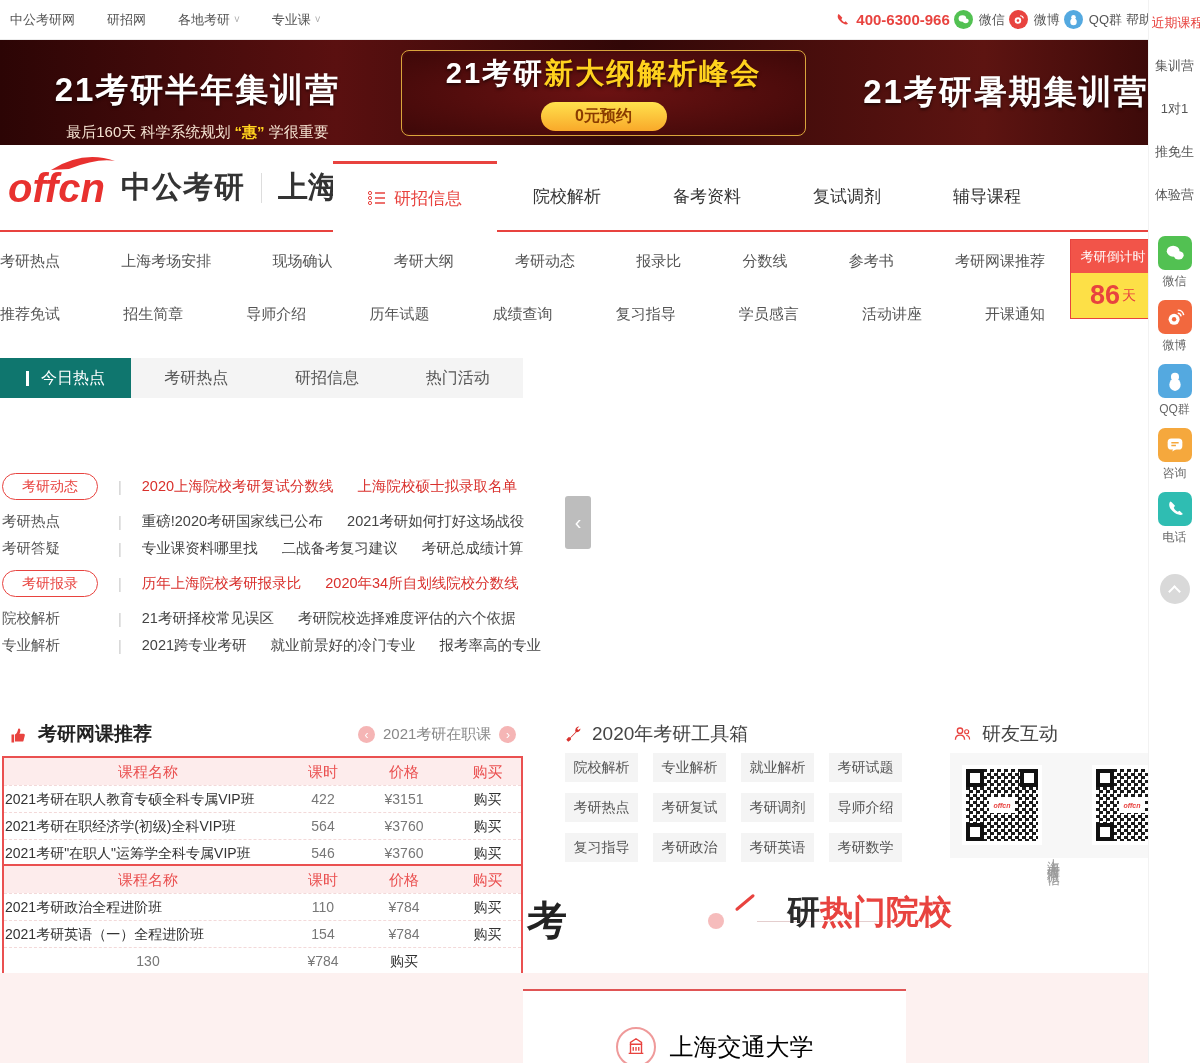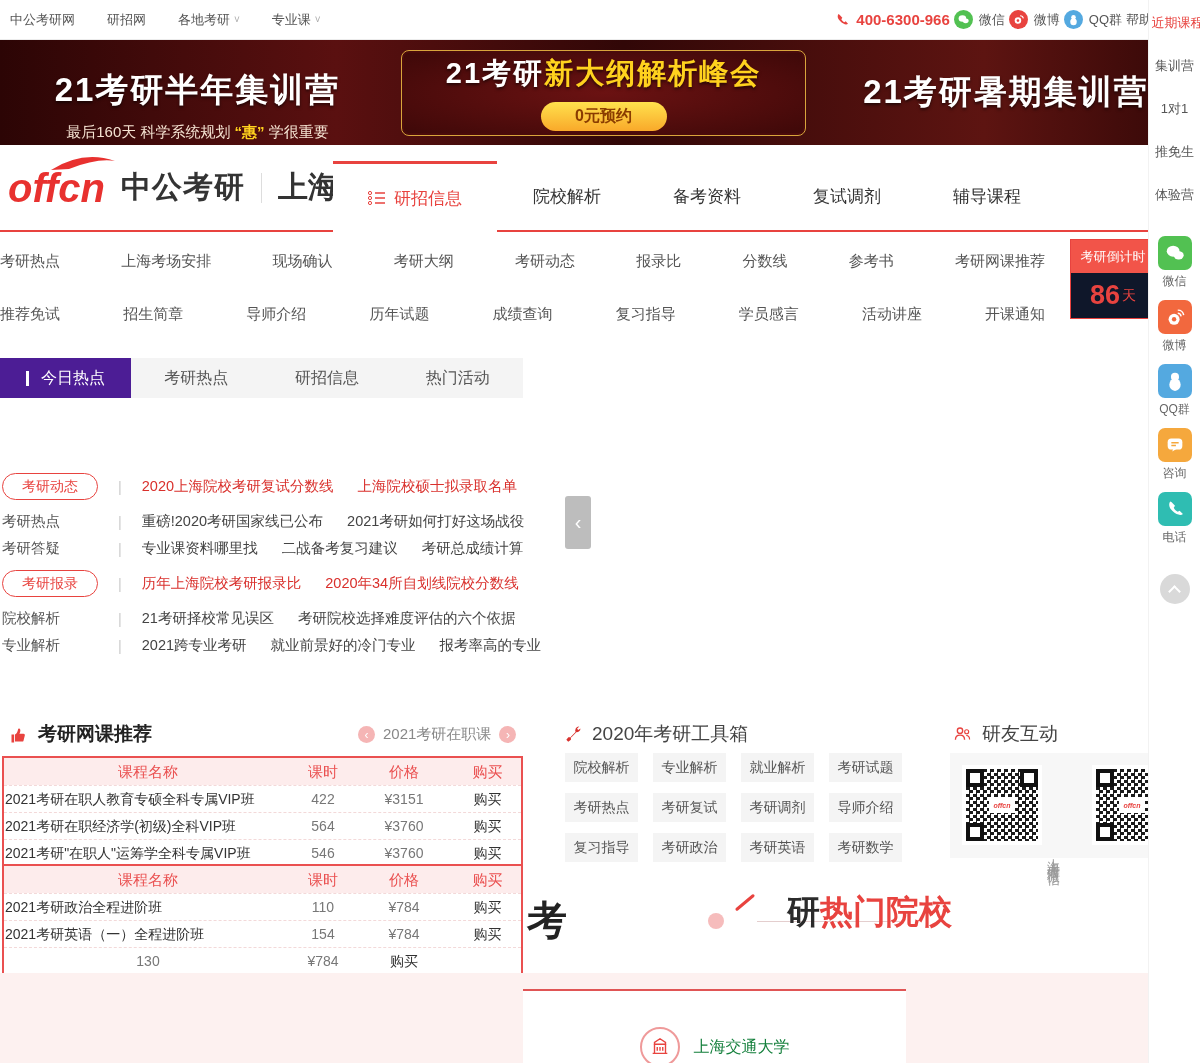--- a/index.html
+++ b/index.html
@@ -47,30 +47,30 @@
   .logo-city { font-size:30px; font-weight:bold; color:#333; }
   .mainnav { position:absolute; left:333px; top:16px; height:71px; display:flex; }
   .nav-item { width:140px; display:flex; align-items:center; justify-content:center; font-size:17px; color:#333; cursor:pointer; }
   .nav-item.active { width:164px; background:#fff; border-top:3px solid #e8433f; color:#e8433f; position:relative; z-index:2; gap:8px; }
 
   
   .subnav { position:absolute; top:232px; left:0; width:1045px; height:113px; font-size:15px; color:#555; }
   .subnav-row { display:flex; justify-content:space-between; align-items:center; height:53px; padding-top:6px; }
   .subnav a { color:#555; white-space:nowrap; }
 
-  .countdown { position:absolute; left:1070px; top:239px; width:86px; border:1px solid #e8433f; background:#0f172a; z-index:3; }
+  .countdown { position:absolute; left:1070px; top:239px; width:86px; border:1px solid #e8433f; background:#fde047; z-index:3; }
   .cd-head { background:#f25449; color:#fff; font-size:13px; height:33px; line-height:33px; text-align:center; white-space:nowrap; overflow:hidden; }
   .cd-body { height:45px; display:flex; align-items:center; justify-content:center; color:#e8433f; }
   .cd-days { font-size:27px; font-weight:bold; }
   .cd-unit { font-size:14px; margin-left:2px; }
 
   
   .hot-tabs { position:absolute; left:0; top:358px; width:523px; height:40px; background:#f4f4f4; display:flex; }
   .hot-tab { flex:1; display:flex; align-items:center; justify-content:center; font-size:16px; color:#555; cursor:pointer; }
-  .hot-tab.active { flex:0 0 131px; background:#4c1d95; color:#fff; }
+  .hot-tab.active { flex:0 0 131px; background:#0f766e; color:#fff; }
   .hot-tab.active::before { content:""; width:3px; height:15px; background:#fff; margin-right:12px; }
   .headlines { position:absolute; left:22px; top:422px; display:flex; gap:17px; font-size:21px; font-weight:bold; color:#1a1a1a; }
   .headlines a { color:#1a1a1a; white-space:nowrap; }
 
   .news { position:absolute; left:2px; top:473px; width:560px; font-size:14.5px; }
   .news-row { display:flex; align-items:center; margin-bottom:8px; }
   .news-label { flex:0 0 96px; color:#555; }
   .news-pill { flex:0 0 96px; border:1px solid #e8433f; color:#e8433f; border-radius:14px; height:27px; line-height:25px;
                text-align:center; font-size:14px; }
   .news-sep { color:#ccc; margin:0 20px; }
@@ -115,21 +115,21 @@
   .big-char { position:absolute; left:527px; top:893px; font-size:40px; font-weight:bold; color:#222; }
   .deco-dot { position:absolute; left:708px; top:913px; width:16px; height:16px; border-radius:50%; background:#f6bcbc; }
   .deco-slash { position:absolute; left:733px; top:901px; width:24px; height:3px; background:#e8433f; transform:rotate(-40deg); border-radius:2px; }
   .deco-line { position:absolute; left:757px; top:921px; width:143px; height:1px; background:#e4cece; }
   .colleges-title { position:absolute; left:787px; top:890px; font-size:33px; font-weight:bold; color:#2b2b2b; white-space:nowrap; }
   .colleges-title .red { color:#e8433f; }
   .pink-band { position:absolute; left:0; top:973px; width:1200px; height:90px; background:#fdf1f0; }
   .college-card { position:absolute; left:523px; top:989px; width:383px; height:74px; background:#fff; border-top:2px solid #e05555; }
   .college-inner { position:absolute; left:0; top:36px; width:100%; display:flex; align-items:center; justify-content:center; gap:14px; }
   .bld-circle { width:40px; height:40px; border:2px solid #ef9a9a; border-radius:50%; display:flex; align-items:center; justify-content:center; }
-  .college-name { font-size:16px; color:#15803d; }
+  .college-name { font-size:24px; color:#000000; }
 
   
   .sidebar { position:absolute; right:0; top:0; width:52px; height:1063px; background:#fff; z-index:10;
              border-left:1px solid #f2f2f2; display:flex; flex-direction:column; align-items:center; font-size:13px; }
   .sb-hot { color:#e8433f; margin-top:14px; width:50px; white-space:nowrap; overflow:hidden; text-align:left; padding-left:2px; }
   .sb-link { color:#555; margin-top:25px; white-space:nowrap; cursor:pointer; }
   .sb-icons { margin-top:32px; display:flex; flex-direction:column; align-items:center; }
   .sb-item { display:flex; flex-direction:column; align-items:center; margin-bottom:10px; cursor:pointer; }
   .sb-ico { width:34px; height:34px; border-radius:7px; display:flex; align-items:center; justify-content:center; }
   .sb-label { font-size:12px; color:#666; margin-top:3px; white-space:nowrap; }

